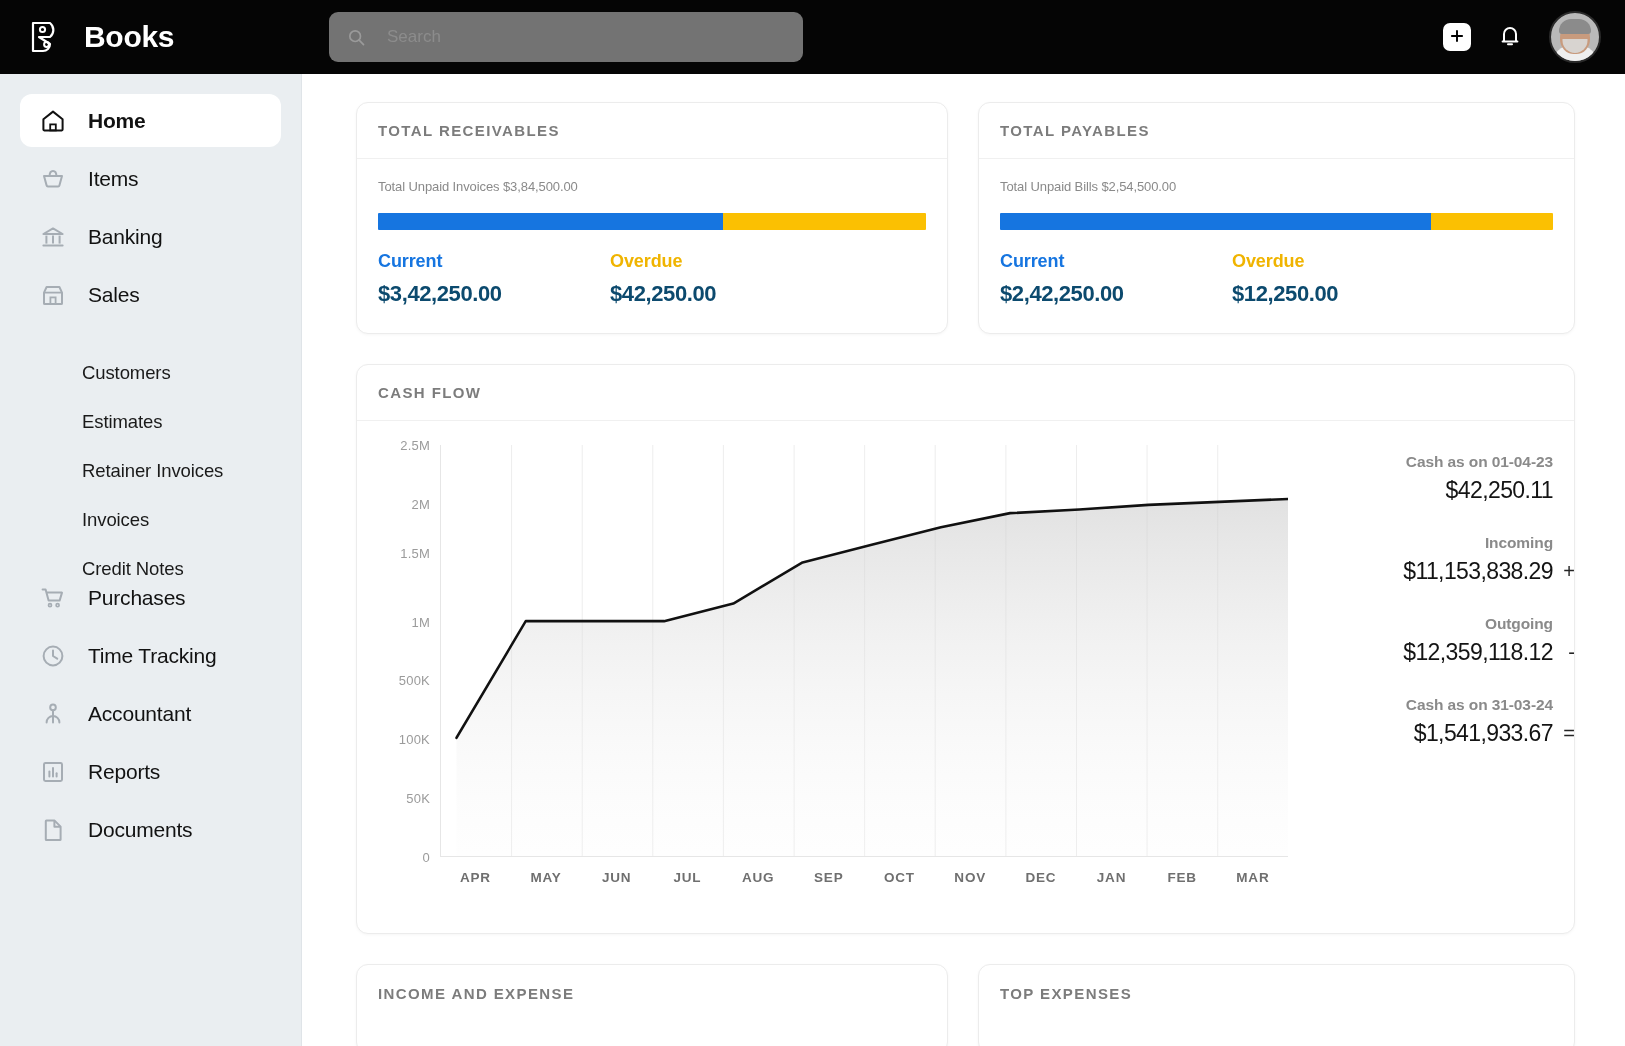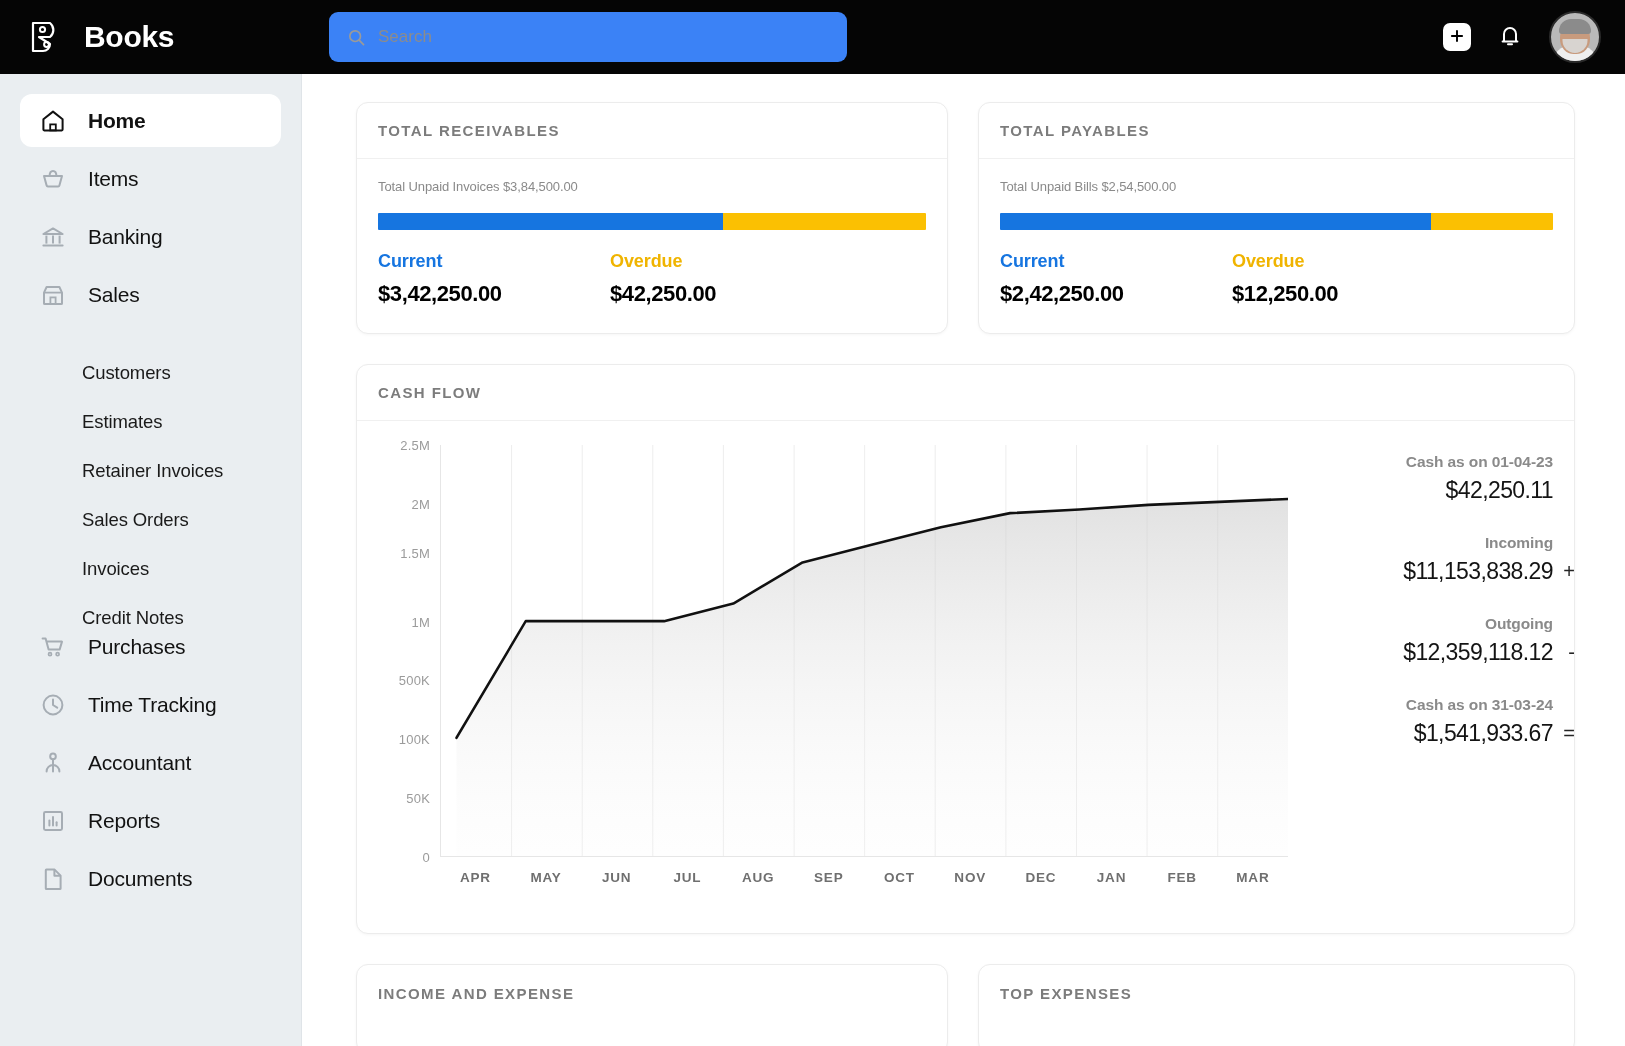--- a/index.html
+++ b/index.html
@@ -18,23 +18,23 @@
     background: #050505;
     display: flex; align-items: center;
   }
   .brand { display: flex; align-items: center; gap: 18px; margin-left: 26px; width: 250px; }
   .brand-mark { width: 40px; height: 40px; display: block; }
   .brand-name {
     color: #ffffff; font-size: 30px; font-weight: 600; letter-spacing: -0.3px;
   }
   .searchwrap {
     position: absolute; left: 329px; top: 12px;
-    width: 518px; height: 50px;
-    background: #3b82f6; border-radius: 9px;
-    display: flex; align-items: center; gap: 12px; padding: 0 18px;
+    width: 474px; height: 50px;
+    background: #737373; border-radius: 9px;
+    display: flex; align-items: center; gap: 21px; padding: 0 18px;
   }
   .search-ico { width: 19px; height: 19px; flex: 0 0 auto; }
   .search-input {
     background: transparent; border: none; outline: none;
     color: #e8e8e8; font-size: 17px; font-family: "Liberation Sans", sans-serif;
     width: 100%;
   }
   .search-input::placeholder { color: #8c8c8c; }
   .topright {
     position: absolute; right: 24px; top: 0; height: 74px;
@@ -112,21 +112,21 @@
 
   .summary-line { font-size: 13px; color: #8a8a8a; margin-bottom: 19px; letter-spacing: -0.1px; }
   .bar { height: 17px; width: 100%; display: flex; border-radius: 1px; overflow: hidden; }
   .bar-current { background: #1675e0; height: 100%; }
   .bar-overdue { background: #fbc002; height: 100%; }
   .legend { display: flex; margin-top: 21px; }
   .leg-col { width: 232px; }
   .leg-name { font-size: 18px; font-weight: 600; margin-bottom: 9px; letter-spacing: -0.1px; }
   .leg-name.cur { color: #1675e0; }
   .leg-name.ovd { color: #f0b400; }
-  .leg-val { font-size: 22px; font-weight: 700; color: #000000; letter-spacing: -0.4px; }
+  .leg-val { font-size: 22px; font-weight: 700; color: #0c4a6e; letter-spacing: -0.4px; }
 
   
   .cashflow { margin-top: 30px; }
   .cf-body { display: flex; padding: 24px 21px 18px 21px; }
   .chart-area { position: relative; width: 930px; height: 470px; }
   .yaxis { position: absolute; left: 0; top: 0; width: 52px; height: 412px; }
   .ytick {
     position: absolute; right: 0; font-size: 13px; color: #9b9b9b;
     transform: translateY(-50%); white-space: nowrap; letter-spacing: 0.2px;
   }
@@ -260,23 +260,20 @@
   <div class="sub-item">
     <span class="sub-label">Customers</span>
   </div>
   <div class="sub-item">
     <span class="sub-label">Estimates</span>
   </div>
   <div class="sub-item">
     <span class="sub-label">Retainer Invoices</span>
   </div>
   <div class="sub-item">
-    <span class="sub-label">Sales Orders</span>
-  </div>
-  <div class="sub-item">
     <span class="sub-label">Invoices</span>
   </div>
   <div class="sub-item">
     <span class="sub-label">Credit Notes</span>
   </div>
 
   <div class="nav-item">
     <span class="nav-ico">
       <svg viewBox="0 0 26 26" width="26" height="26" fill="none">
         <path d="M2.6 4.6h3l3 11h11l2.4-8H7" stroke="#a6adb4" stroke-width="2" stroke-linecap="round" stroke-linejoin="round"></path>

